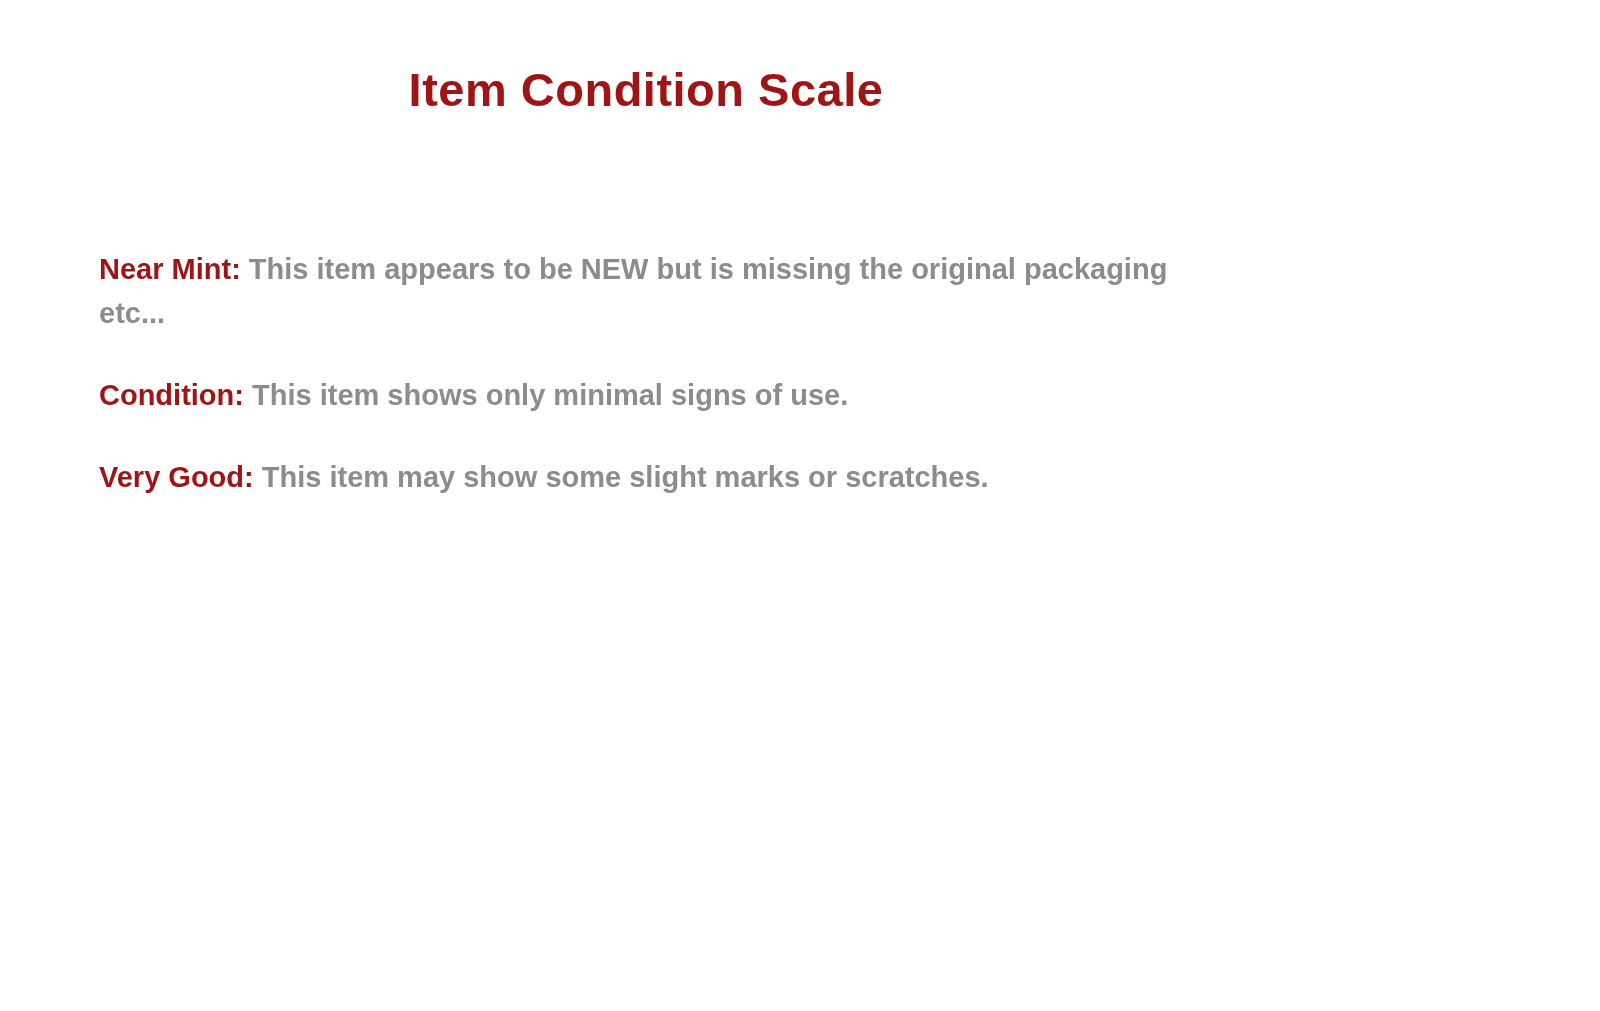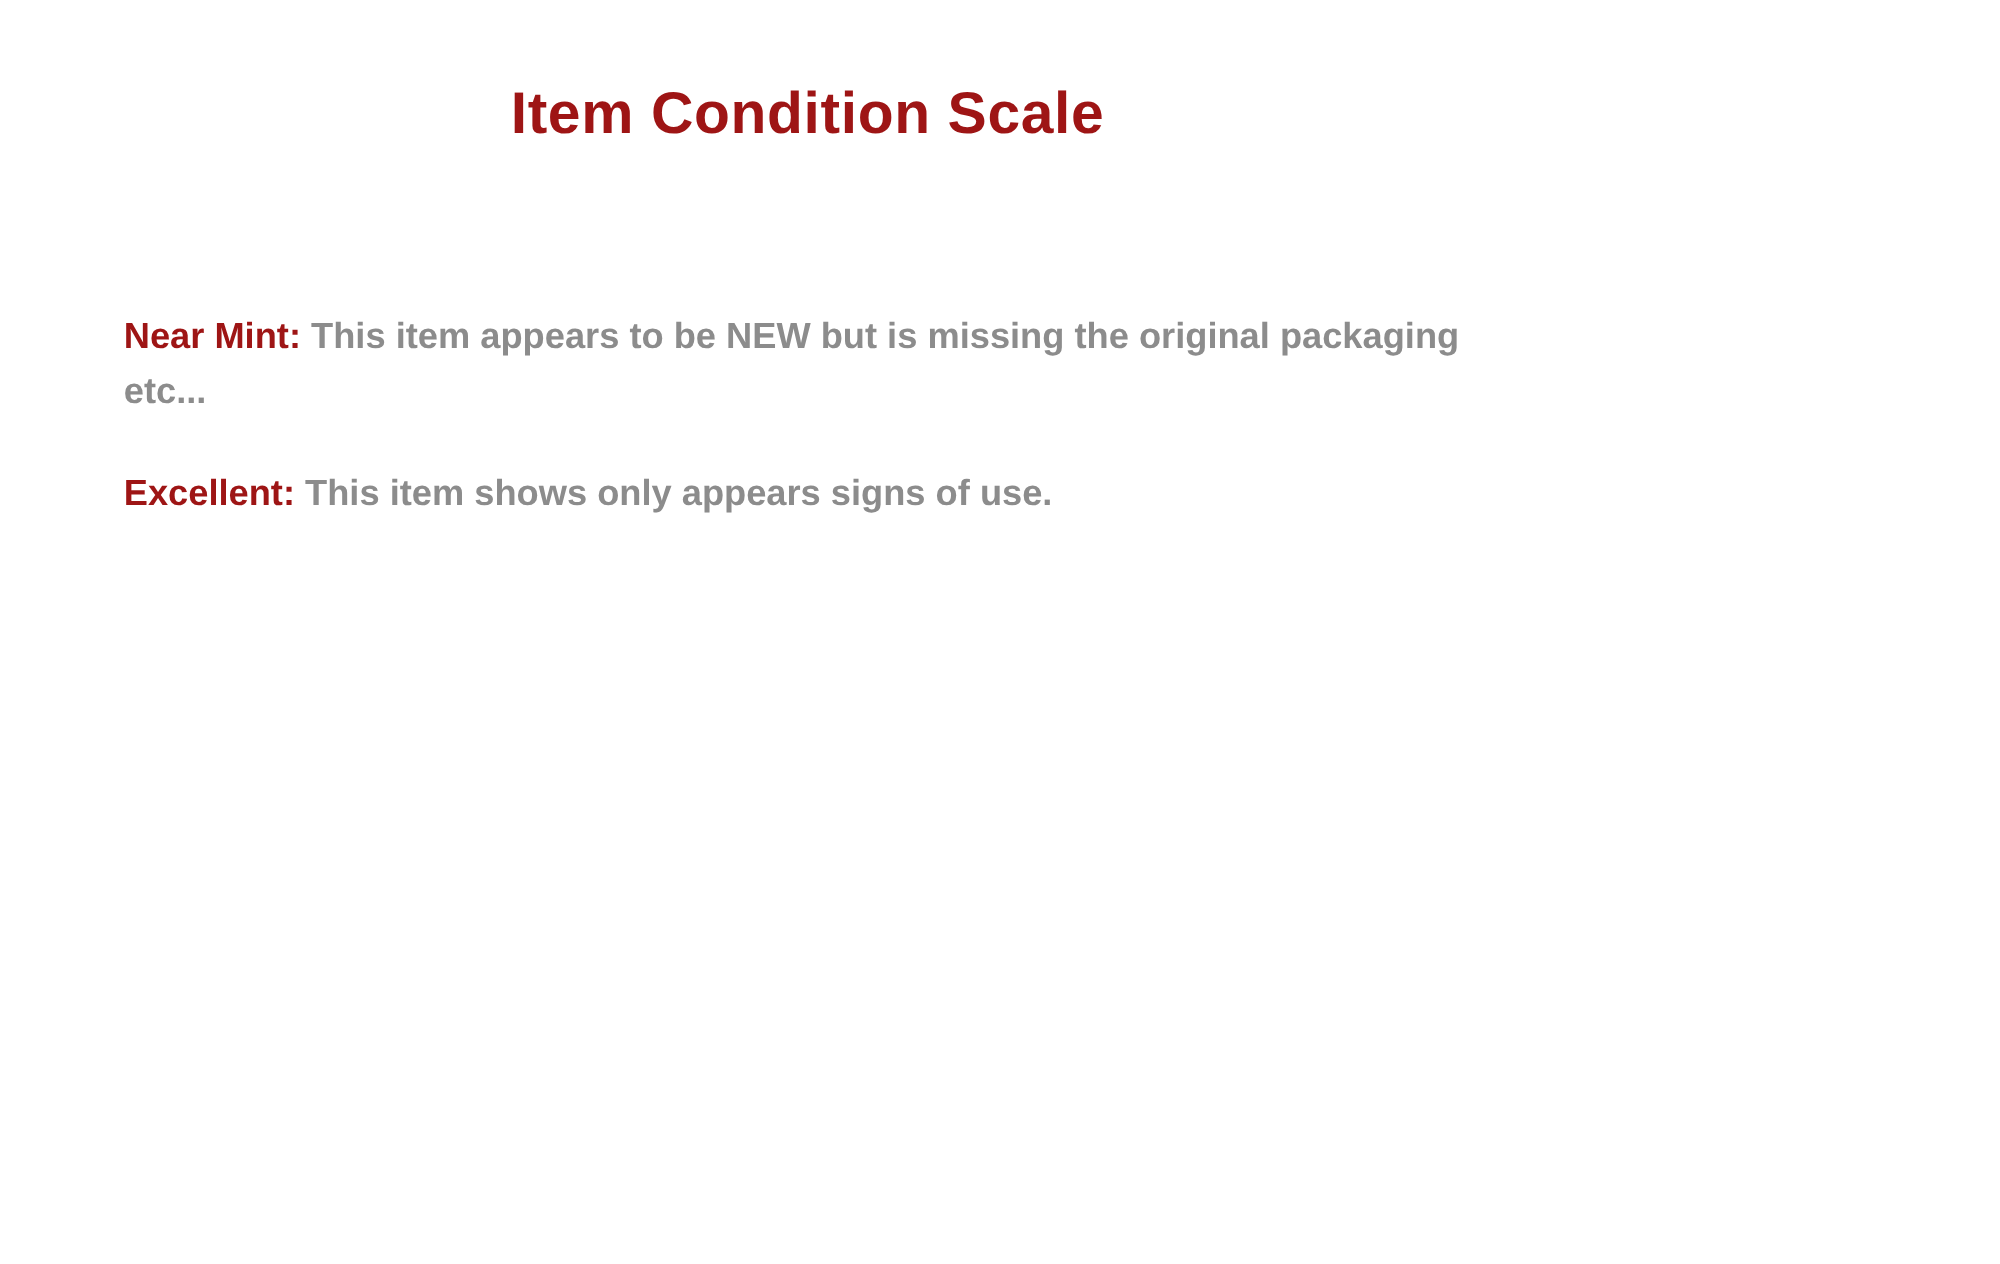--- a/index.html
+++ b/index.html
@@ -53,22 +53,26 @@
   <h1 class="page-title">Item Condition Scale</h1>
 
   <div class="conditions">
 
     <p class="condition-row">
       <span class="condition-label">Near Mint:</span>
       <span class="condition-desc">This item appears to be NEW but is missing the original packaging etc...</span>
     </p>
 
     <p class="condition-row">
-      <span class="condition-label">Excellent:</span>
-      <span class="condition-desc">This item shows only appears signs of use.</span>
+      <span class="condition-label">Condition:</span>
+      <span class="condition-desc">This item shows only minimal signs of use.</span>
     </p>
 
+    <p class="condition-row">
+      <span class="condition-label">Very Good:</span>
+      <span class="condition-desc">This item may show some slight marks or scratches.</span>
+    </p>
 
 
 
 
   </div>
 </div>
 
 </body></html>

